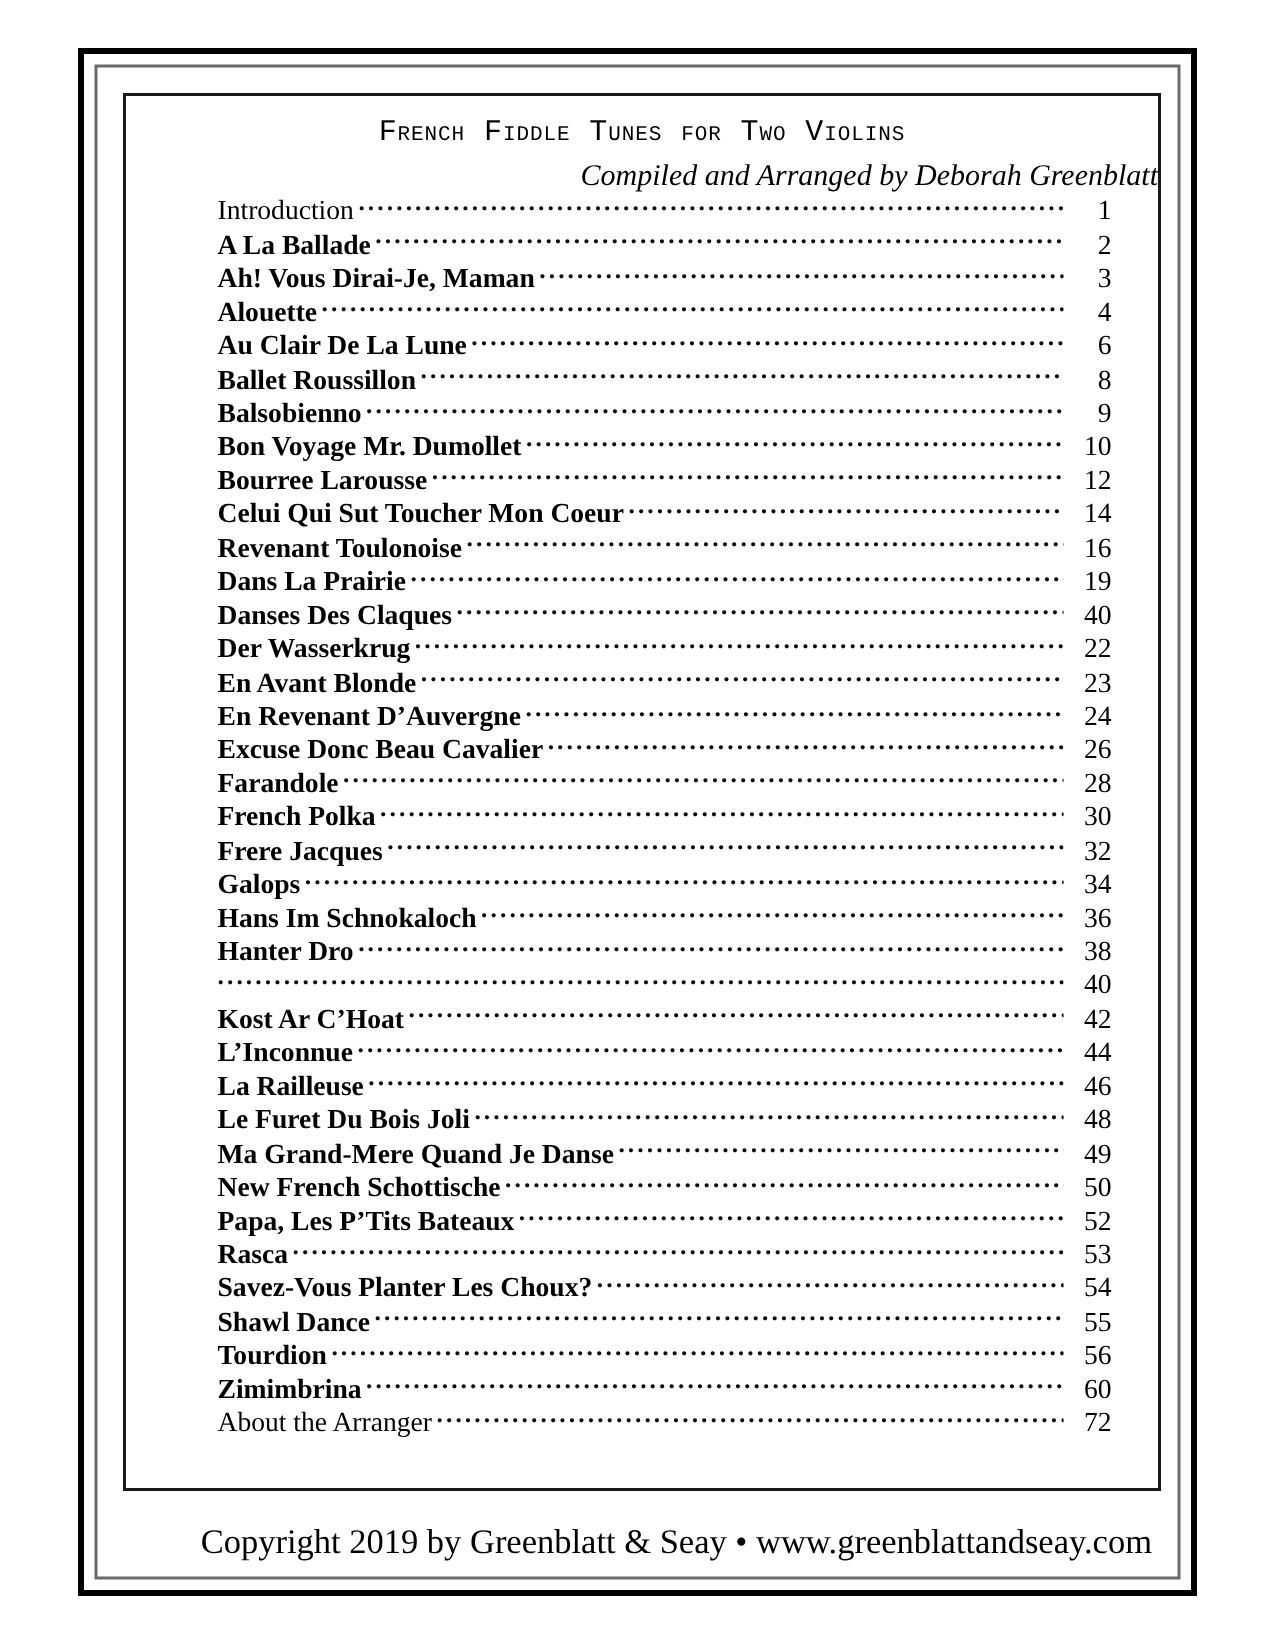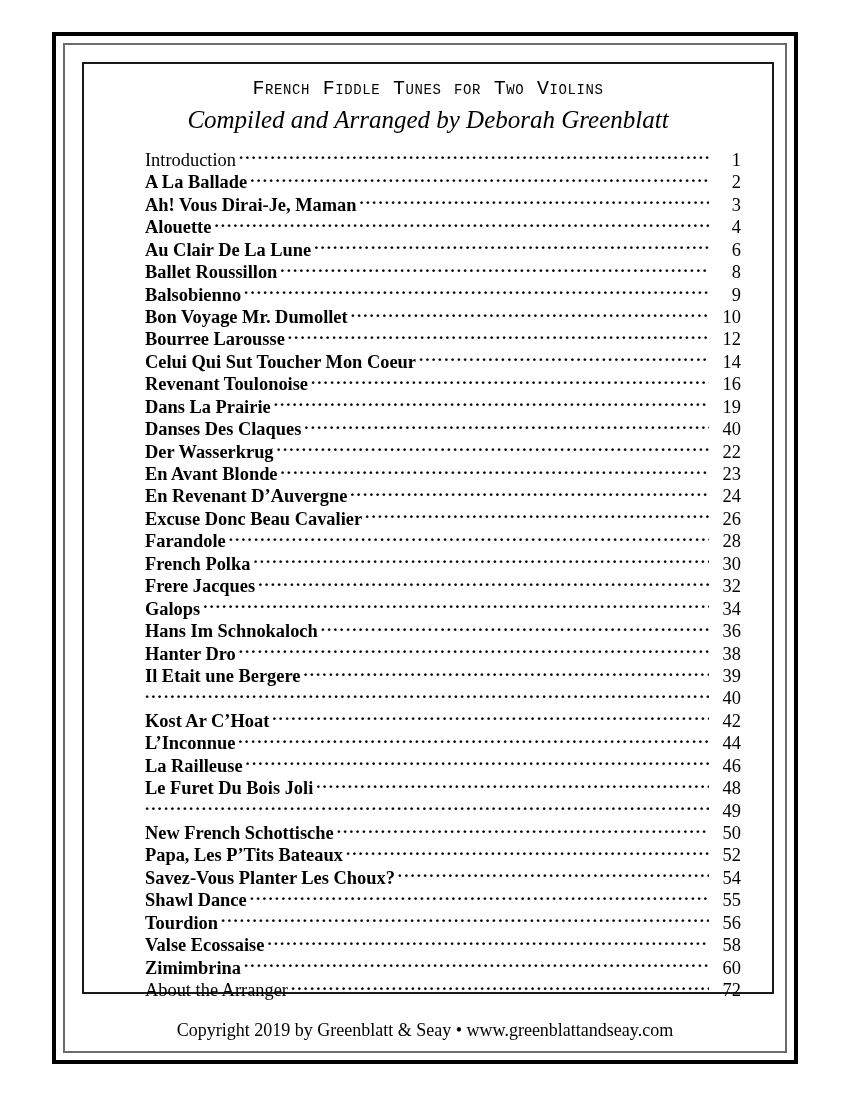--- a/index.html
+++ b/index.html
@@ -60,28 +60,29 @@
     font-variant: small-caps;
     font-weight: 400;
     font-size: 20px;
     letter-spacing: 0.6px;
     line-height: 1.05;
     white-space: nowrap;
   }
   .doc-subtitle {
     font-family: "Liberation Serif", serif;
     font-style: italic;
-    font-size: 25px;
+    font-size: 20px;
     margin-top: 7px;
     line-height: 1.1;
+    text-align: right;
   }
 
   
   .toc {
-    margin: 14px 0 0 0;
+    margin: 0 0 0 0;
     padding: 0 31px 0 61px;
     list-style: none;
   }
   .toc-row {
     display: flex;
     align-items: baseline;
     font-size: 18.4px;
     line-height: 22.45px;
     height: 22.45px;
     white-space: nowrap;
@@ -114,22 +115,22 @@
     padding-left: 6px;
     font-weight: normal;
   }
 
   
   .footer {
     position: absolute;
     left: 26px;
     right: 26px;
     bottom: 18px;
-    text-align: center;
-    font-size: 18px;
+    text-align: right;
+    font-size: 23px;
     line-height: 1.2;
   }
 </style>
 </head>
 <body>
 
 <div class="page-frame">
   <div class="page-frame-inner-rule"></div>
 
   <div class="content-box">
@@ -249,25 +250,20 @@
           <span class="toc-title">Hans Im Schnokaloch</span>
           <span class="toc-dots"></span>
           <span class="toc-page">36</span>
         </li>
         <li class="toc-row bold">
           <span class="toc-title">Hanter Dro</span>
           <span class="toc-dots"></span>
           <span class="toc-page">38</span>
         </li>
         <li class="toc-row bold">
-          <span class="toc-title">Il Etait une Bergere</span>
-          <span class="toc-dots"></span>
-          <span class="toc-page">39</span>
-        </li>
-        <li class="toc-row bold">
           <span class="toc-dots"></span>
           <span class="toc-page">40</span>
         </li>
         <li class="toc-row bold">
           <span class="toc-title">Kost Ar C’Hoat</span>
           <span class="toc-dots"></span>
           <span class="toc-page">42</span>
         </li>
         <li class="toc-row bold">
           <span class="toc-title">L’Inconnue</span>
@@ -278,52 +274,53 @@
           <span class="toc-title">La Railleuse</span>
           <span class="toc-dots"></span>
           <span class="toc-page">46</span>
         </li>
         <li class="toc-row bold">
           <span class="toc-title">Le Furet Du Bois Joli</span>
           <span class="toc-dots"></span>
           <span class="toc-page">48</span>
         </li>
         <li class="toc-row bold">
+          <span class="toc-title">Ma Grand-Mere Quand Je Danse</span>
           <span class="toc-dots"></span>
           <span class="toc-page">49</span>
         </li>
         <li class="toc-row bold">
           <span class="toc-title">New French Schottische</span>
           <span class="toc-dots"></span>
           <span class="toc-page">50</span>
         </li>
         <li class="toc-row bold">
           <span class="toc-title">Papa, Les P’Tits Bateaux</span>
           <span class="toc-dots"></span>
           <span class="toc-page">52</span>
         </li>
         <li class="toc-row bold">
+          <span class="toc-title">Rasca</span>
+          <span class="toc-dots"></span>
+          <span class="toc-page">53</span>
+        </li>
+        <li class="toc-row bold">
           <span class="toc-title">Savez-Vous Planter Les Choux?</span>
           <span class="toc-dots"></span>
           <span class="toc-page">54</span>
         </li>
         <li class="toc-row bold">
           <span class="toc-title">Shawl Dance</span>
           <span class="toc-dots"></span>
           <span class="toc-page">55</span>
         </li>
         <li class="toc-row bold">
           <span class="toc-title">Tourdion</span>
           <span class="toc-dots"></span>
           <span class="toc-page">56</span>
-        </li>
-        <li class="toc-row bold">
-          <span class="toc-title">Valse Ecossaise</span>
-          <span class="toc-dots"></span>
-          <span class="toc-page">58</span>
         </li>
         <li class="toc-row bold">
           <span class="toc-title">Zimimbrina</span>
           <span class="toc-dots"></span>
           <span class="toc-page">60</span>
         </li>
         <li class="toc-row">
           <span class="toc-title">About the Arranger</span>
           <span class="toc-dots"></span>
           <span class="toc-page">72</span>

